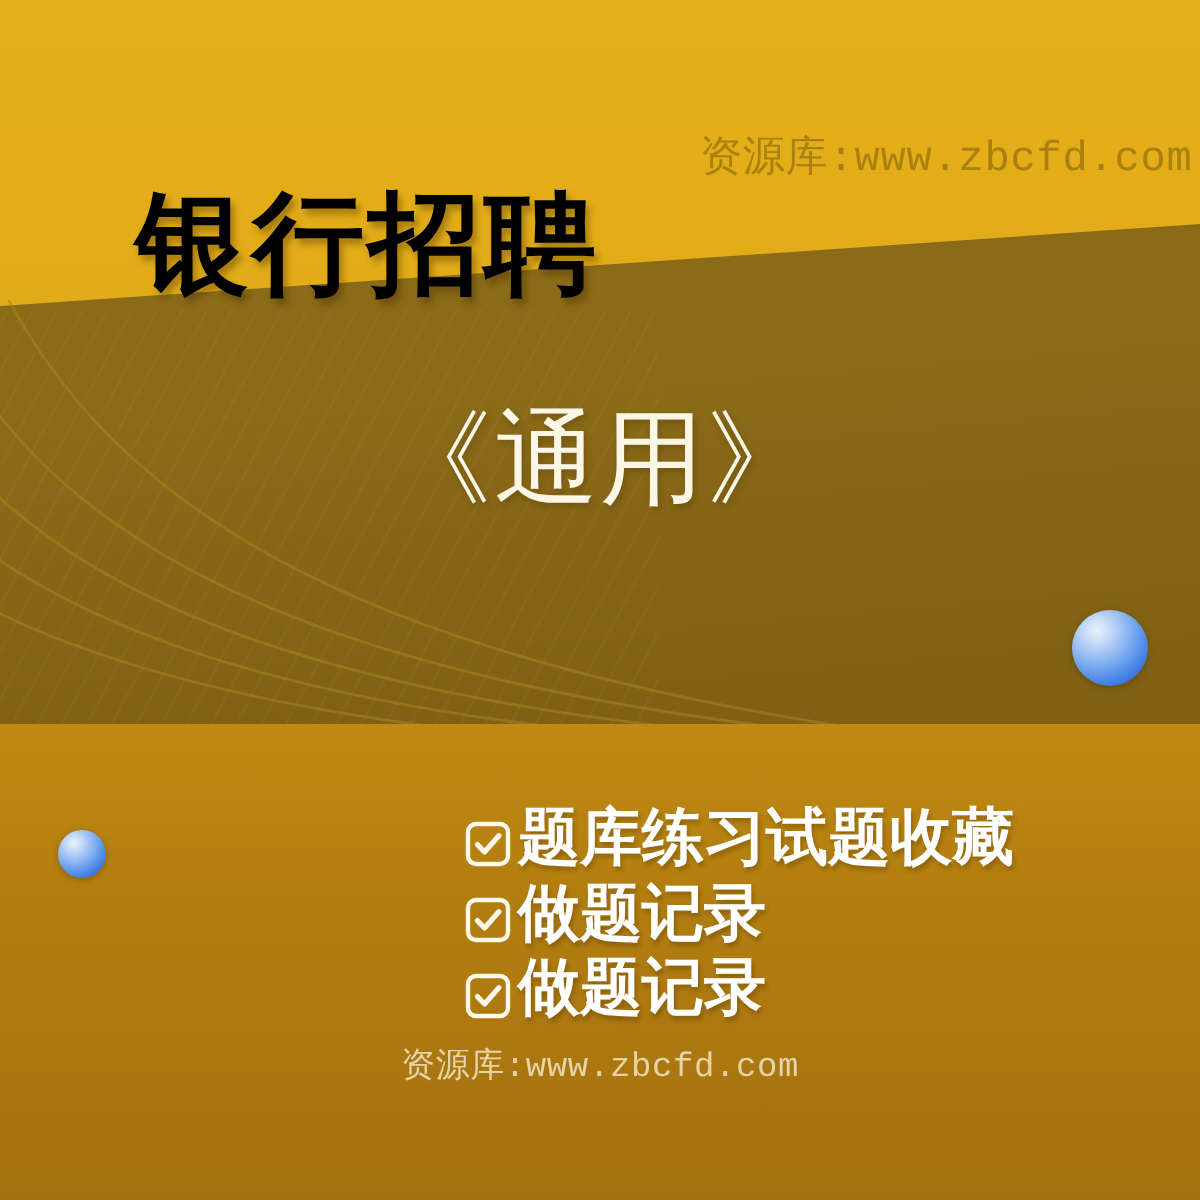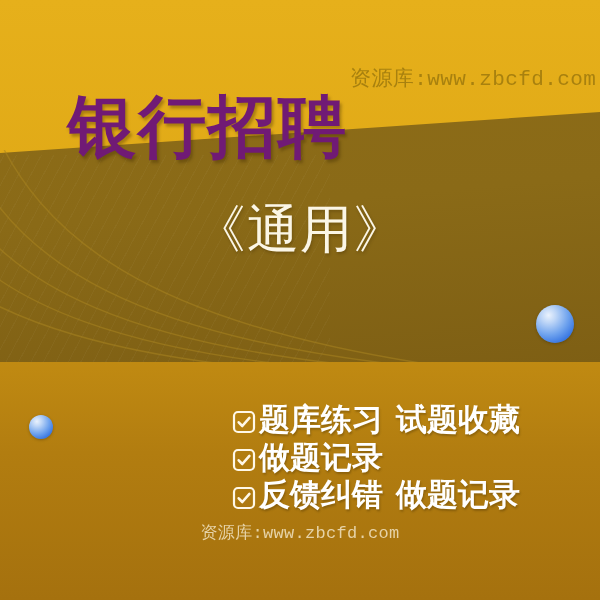--- a/index.html
+++ b/index.html
@@ -80,24 +80,24 @@
     font-size: 17px;
     letter-spacing: 0.3px;
     color: #E6D3A8;
     white-space: nowrap;
   }
 
   
   .headline {
     position: absolute;
     left: 68px; top: 98px;
-    font-size: 68px;
+    font-size: 56px;
     line-height: 1;
     font-weight: bold;
-    color: #701a75;
+    color: #000000;
     letter-spacing: 2px;
     white-space: nowrap;
     text-shadow: 2px 3px 3px rgba(60,40,0,0.35);
   }
   .subtitle {
     position: absolute;
     left: 0; top: 208px;
     width: 600px;
     text-align: center;
     font-size: 52px;
@@ -125,21 +125,21 @@
     font-weight: bold;
     line-height: 1.12;
     text-shadow: 1px 2px 2px rgba(60,40,0,0.30);
   }
   .check-icon {
     flex: 0 0 auto;
     width: 24px; height: 24px;
     margin-right: 3px;
     display: block;
   }
-  .feat-a { margin-right: 13px; }
+  .feat-a { }
 
   
   .dot {
     position: absolute;
     border-radius: 50%;
     background: radial-gradient(circle at 33% 27%,
         #EAF2FD 0%, #BED6F7 20%, #6FA3EE 52%, #2F6FE0 82%, #2A61C9 100%);
     box-shadow: 0 1px 3px rgba(40,30,0,0.30);
   }
   .dot-right { left: 536px; top: 305px; width: 38px; height: 38px; }
@@ -195,21 +195,20 @@
         <path d="M6.7 12.3 L10.3 16.0 L17.4 7.9" fill="none" stroke="#FFF8E8" stroke-width="2.6" stroke-linecap="round" stroke-linejoin="round"></path>
       </svg>
       <span>做题记录</span>
     </div>
 
     <div class="feature-row">
       <svg class="check-icon" viewBox="0 0 24 24" aria-hidden="true">
         <rect x="2" y="2" width="20" height="20" rx="4" ry="4" fill="none" stroke="#FFF8E8" stroke-width="2.2"></rect>
         <path d="M6.7 12.3 L10.3 16.0 L17.4 7.9" fill="none" stroke="#FFF8E8" stroke-width="2.6" stroke-linecap="round" stroke-linejoin="round"></path>
       </svg>
-      <span class="feat-a">反馈纠错</span>
       <span>做题记录</span>
     </div>
 
   </div>
 
   <div class="watermark-bottom">资源库:www.zbcfd.com</div>
 
 </div>
 
 </body></html>

